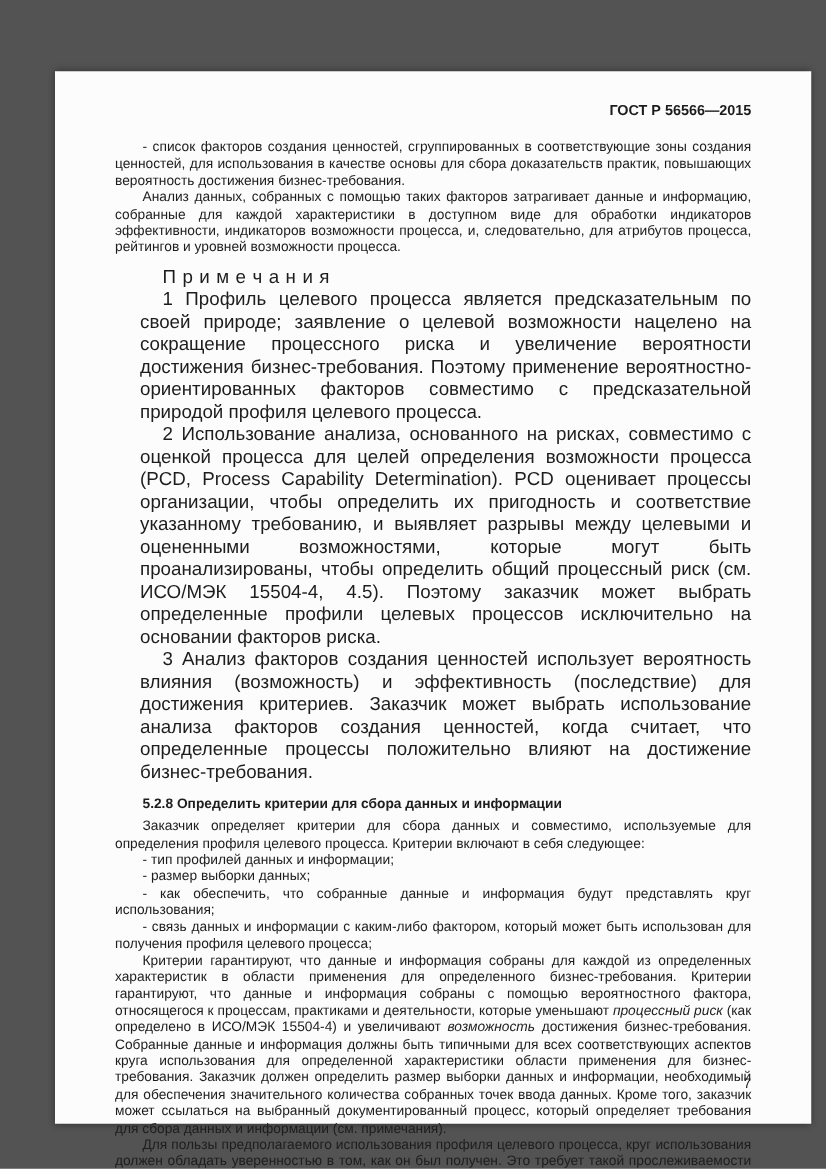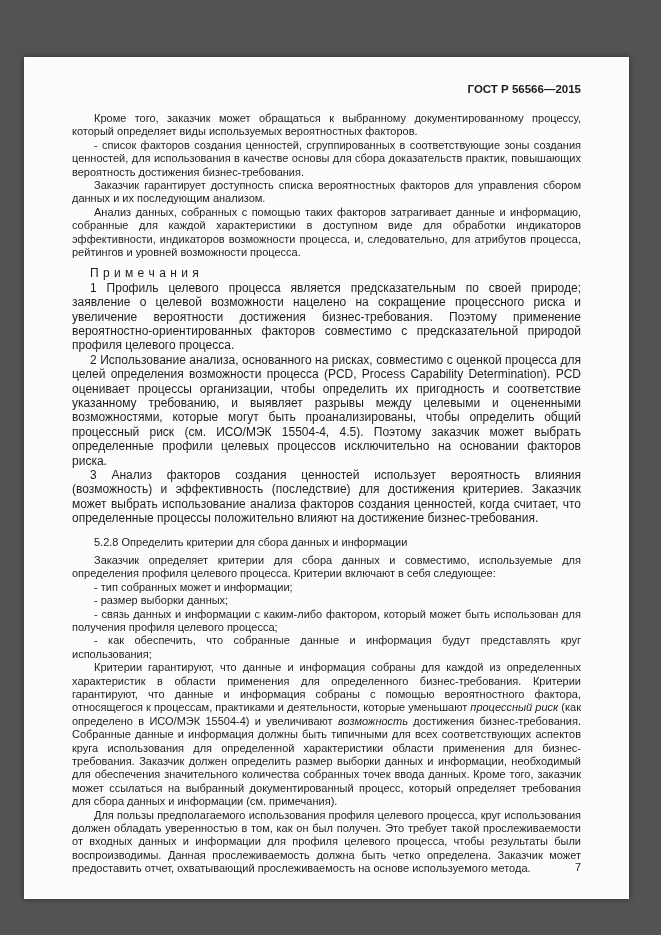--- a/index.html
+++ b/index.html
@@ -4,21 +4,21 @@
 <style>
   html,body{margin:0;padding:0;}
   body{
     width:661px;height:935px;
     background:#535353;
     overflow:hidden;
     position:relative;
     font-family:"Liberation Sans",sans-serif;
   }
   .page{
-    position:absolute;left:24px;top:57px;
+    position:absolute;left:44px;top:57px;
     width:605px;height:842px;
     background:#fcfcfc;
     box-sizing:border-box;
     padding:26px 48px 0 48px;
     box-shadow:0 0 6px rgba(0,0,0,0.45);
   }
   .doc-header{
     text-align:right;
     font-weight:bold;
     font-size:11.5px;
@@ -26,50 +26,49 @@
     margin-bottom:17px;
   }
   .content{
     font-size:11px;
     line-height:1.22;
     color:#1d1d1d;
     text-align:justify;
   }
   .blk{margin:0;text-indent:22px;}
   .blk.note,.blk.notes_label{
-    font-size:12px;
+    font-size:15px;
     line-height:1.2;
     text-indent:18px;
+    margin-left:20px;
   }
   .blk.notes_label{margin-top:7px;letter-spacing:0.5px;}
-  .blk.h{font-weight:normal;margin:10px 0 5px 0;}
+  .blk.h{font-weight:bold;margin:10px 0 5px 0;}
   .page-number{
     position:absolute;right:48px;bottom:26px;
     font-size:11px;color:#1d1d1d;
   }
 </style>
 </head>
 <body>
 
 <div class="page">
   <div class="doc-header">ГОСТ Р 56566—2015</div>
 
   <div class="content">
-      <p class="blk p">Кроме того, заказчик может обращаться к выбранному документированному процессу, который определяет виды используемых вероятностных факторов.</p>
       <p class="blk li">- список факторов создания ценностей, сгруппированных в соответствующие зоны создания ценностей, для использования в качестве основы для сбора доказательств практик, повышающих вероятность достижения бизнес-требования.</p>
-      <p class="blk p">Заказчик гарантирует доступность списка вероятностных факторов для управления сбором данных и их последующим анализом.</p>
       <p class="blk p">Анализ данных, собранных с помощью таких факторов затрагивает данные и информацию, собранные для каждой характеристики в доступном виде для обработки индикаторов эффективности, индикаторов возможности процесса, и, следовательно, для атрибутов процесса, рейтингов и уровней возможности процесса.</p>
       <p class="blk notes_label">П р и м е ч а н и я</p>
       <p class="blk note">1 Профиль целевого процесса является предсказательным по своей природе; заявление о целевой возможности нацелено на сокращение процессного риска и увеличение вероятности достижения бизнес-требования. Поэтому применение вероятностно-ориентированных факторов совместимо с предсказательной природой профиля целевого процесса.</p>
       <p class="blk note">2 Использование анализа, основанного на рисках, совместимо с оценкой процесса для целей определения возможности процесса (PCD, Process Capability Determination). PCD оценивает процессы организации, чтобы определить их пригодность и соответствие указанному требованию, и выявляет разрывы между целевыми и оцененными возможностями, которые могут быть проанализированы, чтобы определить общий процессный риск (см. ИСО/МЭК 15504-4, 4.5). Поэтому заказчик может выбрать определенные профили целевых процессов исключительно на основании факторов риска.</p>
       <p class="blk note">3 Анализ факторов создания ценностей использует вероятность влияния (возможность) и эффективность (последствие) для достижения критериев. Заказчик может выбрать использование анализа факторов создания ценностей, когда считает, что определенные процессы положительно влияют на достижение бизнес-требования.</p>
       <p class="blk h">5.2.8 Определить критерии для сбора данных и информации</p>
       <p class="blk p">Заказчик определяет критерии для сбора данных и совместимо, используемые для определения профиля целевого процесса. Критерии включают в себя следующее:</p>
-      <p class="blk li">- тип собранных может и информации;</p>
+      <p class="blk li">- тип профилей данных и информации;</p>
       <p class="blk li">- размер выборки данных;</p>
+      <p class="blk li">- как обеспечить, что собранные данные и информация будут представлять круг использования;</p>
       <p class="blk li">- связь данных и информации с каким-либо фактором, который может быть использован для получения профиля целевого процесса;</p>
-      <p class="blk li">- как обеспечить, что собранные данные и информация будут представлять круг использования;</p>
       <p class="blk p"><span>Критерии гарантируют, что данные и информация собраны для каждой из определенных характеристик в области применения для определенного бизнес-требования. Критерии гарантируют, что данные и информация собраны с помощью вероятностного фактора, относящегося к процессам, практиками и деятельности, которые уменьшают </span><i>процессный риск</i><span> (как определено в ИСО/МЭК 15504-4) и увеличивают </span><i>возможность</i><span> достижения бизнес-требования. Собранные данные и информация должны быть типичными для всех соответствующих аспектов круга использования для определенной характеристики области применения для бизнес-требования. Заказчик должен определить размер выборки данных и информации, необходимый для обеспечения значительного количества собранных точек ввода данных. Кроме того, заказчик может ссылаться на выбранный документированный процесс, который определяет требования для сбора данных и информации (см. примечания).</span></p>
       <p class="blk p">Для пользы предполагаемого использования профиля целевого процесса, круг использования должен обладать уверенностью в том, как он был получен. Это требует такой прослеживаемости от входных данных и информации для профиля целевого процесса, чтобы результаты были воспроизводимы. Данная прослеживаемость должна быть четко определена. Заказчик может предоставить отчет, охватывающий прослеживаемость на основе используемого метода.</p>
     </div>
 
   <div class="page-number">7</div>
 </div>
 
 </body></html>

